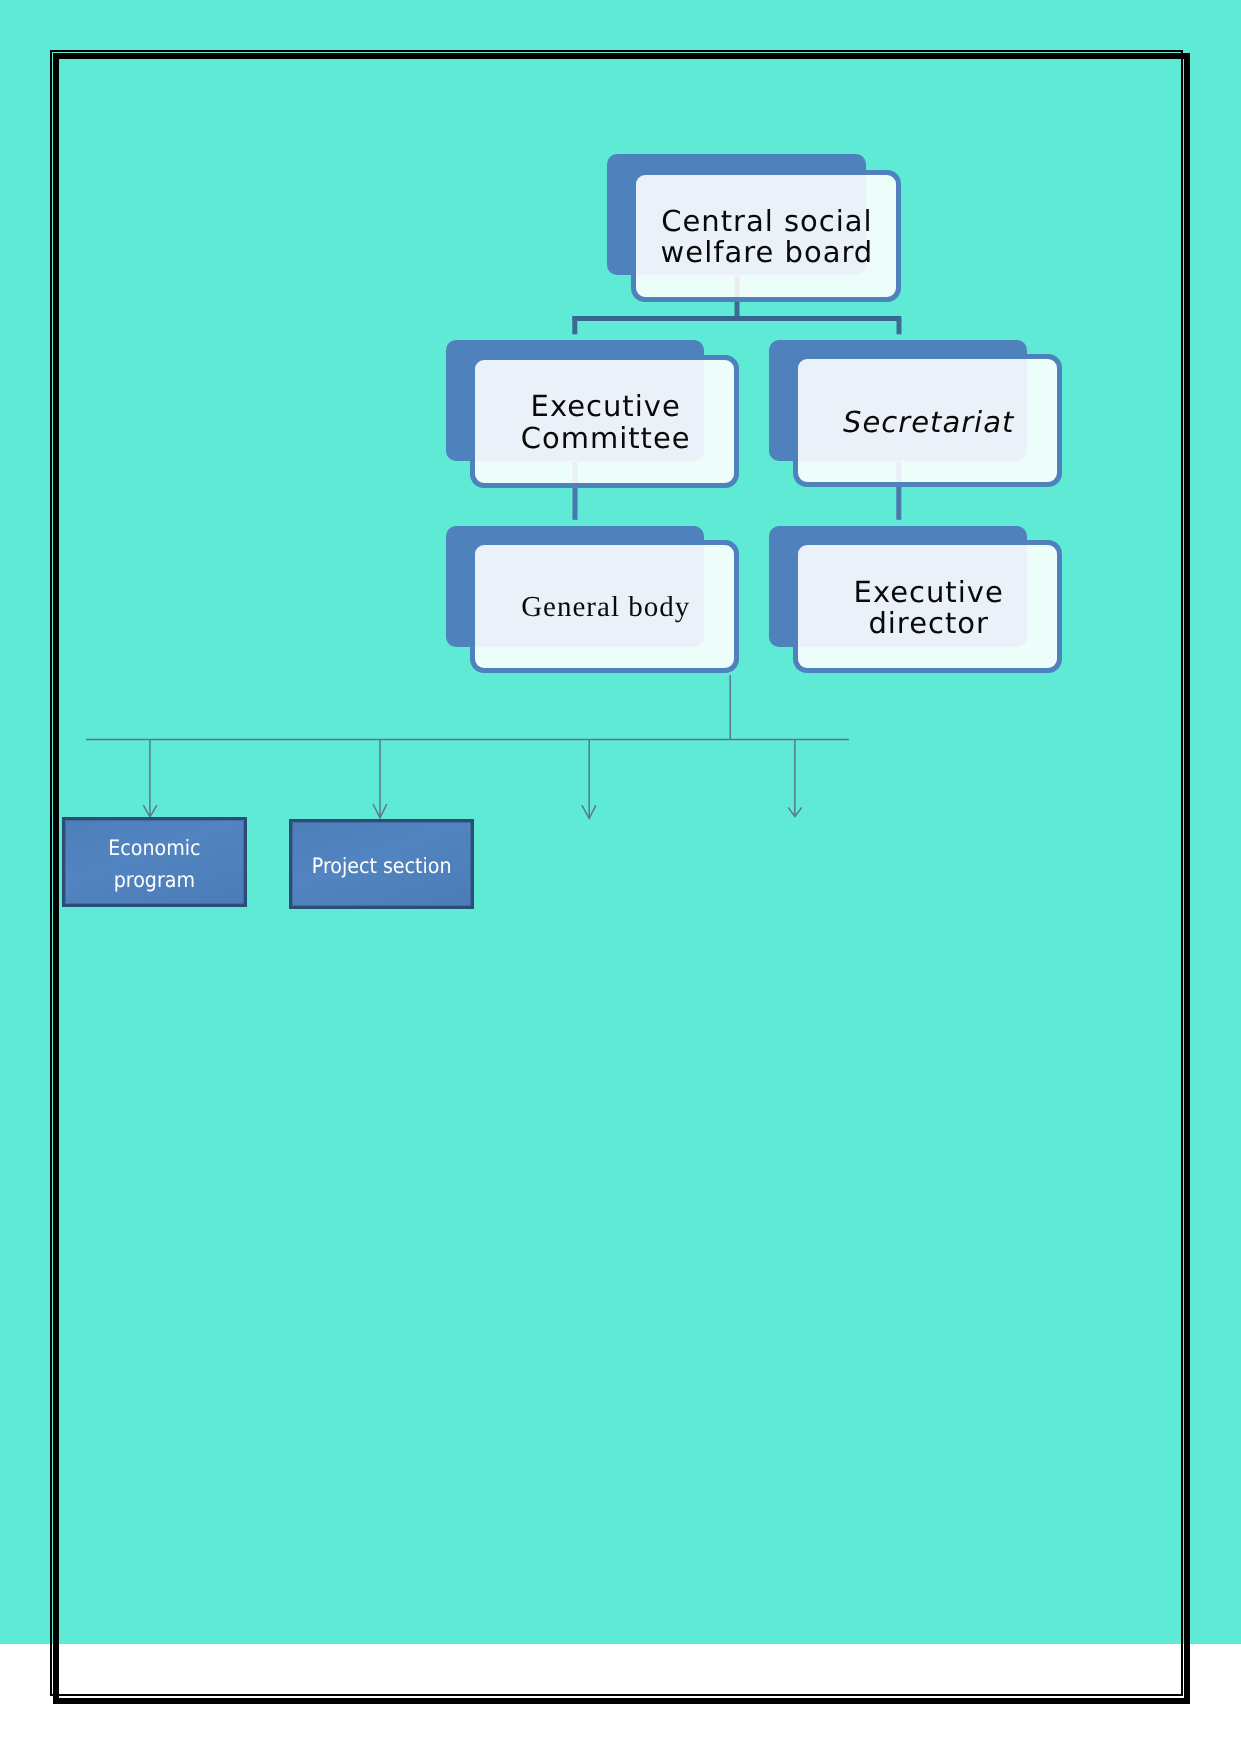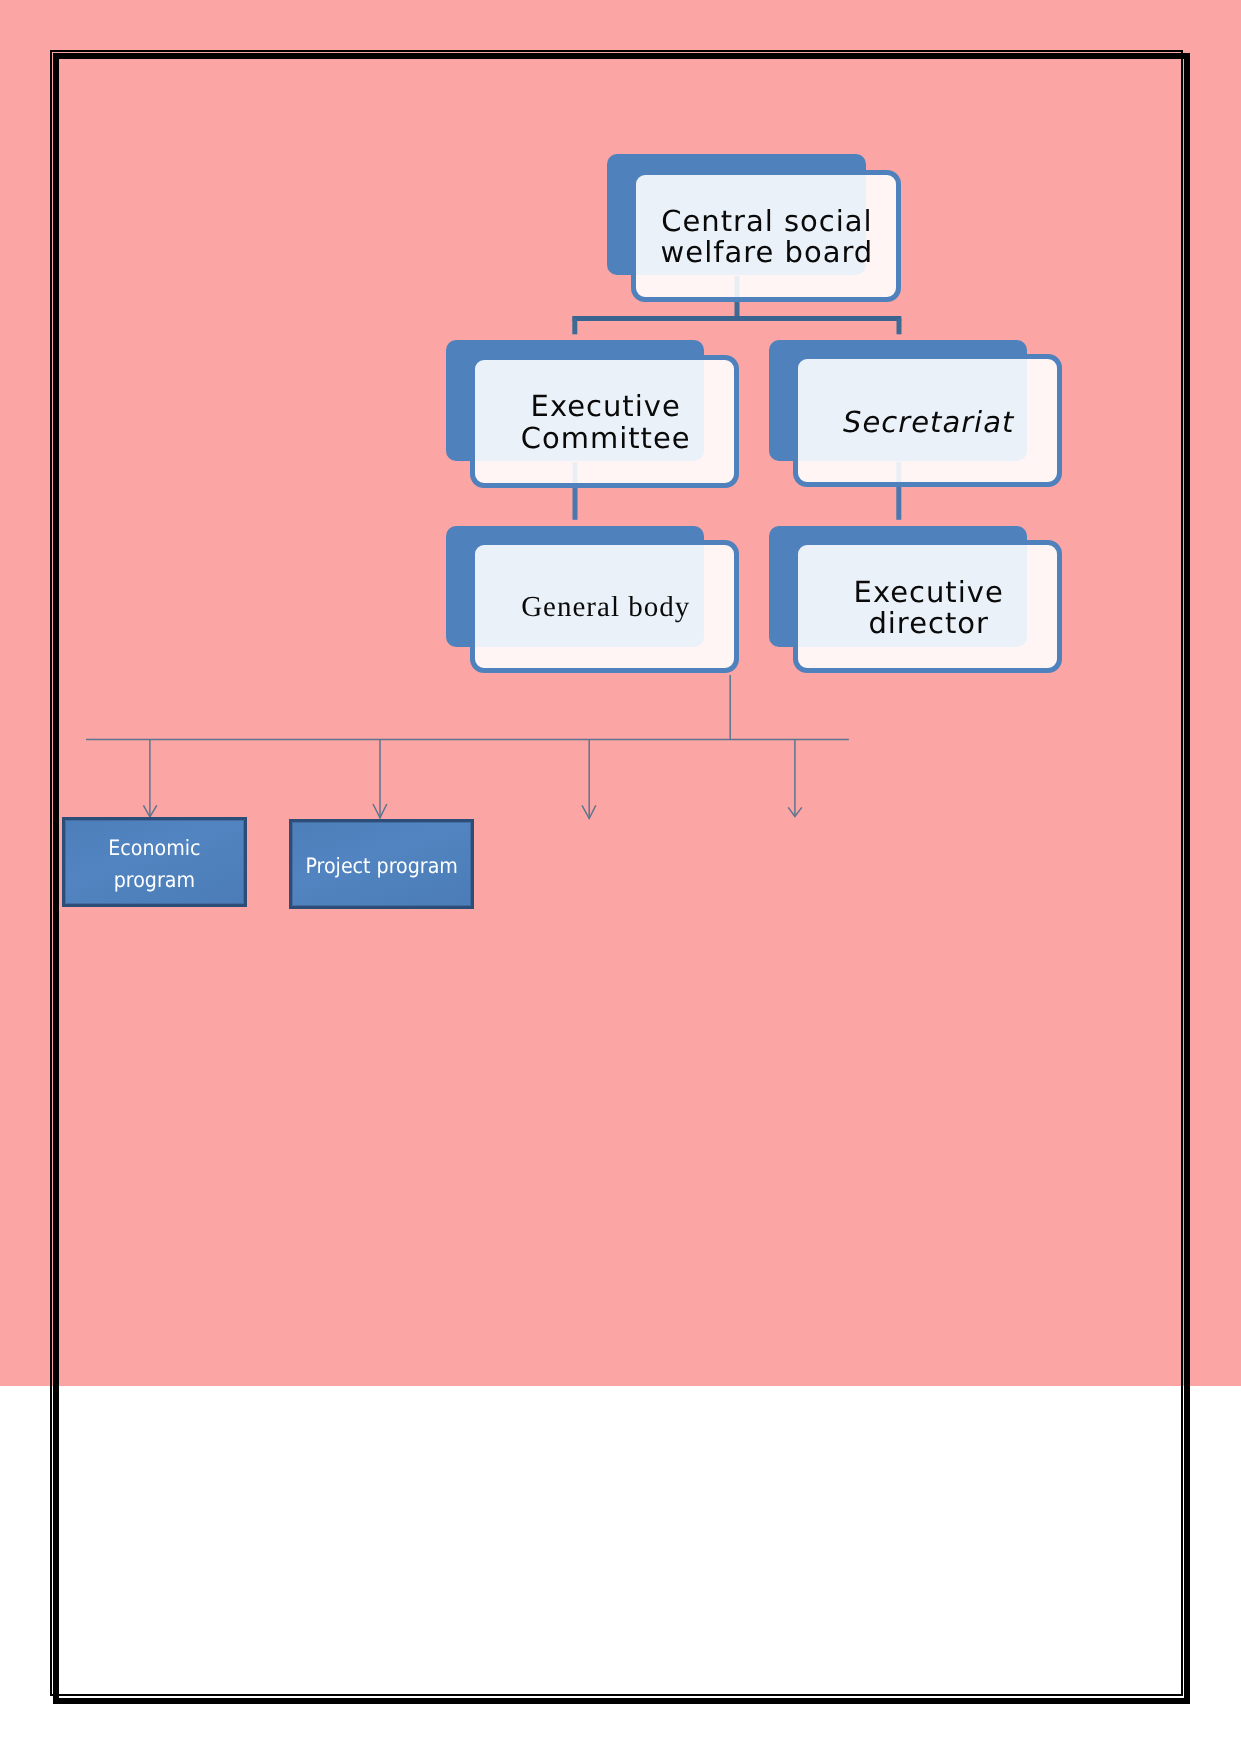--- a/index.html
+++ b/index.html
@@ -1,18 +1,18 @@
 <!DOCTYPE html>
 <html><head>
 <meta charset="utf-8">
 <title>Organisational chart</title>
 <style>
   html,body{margin:0;padding:0;background:#ffffff;}
   body{width:1241px;height:1754px;overflow:hidden;font-family:"DejaVu Sans",sans-serif;-webkit-font-smoothing:antialiased;text-rendering:geometricPrecision;}
-  #page{position:absolute;left:0;top:0;width:1241px;height:1386px;background:#fca5a5;}
+  #page{position:absolute;left:0;top:0;width:1241px;height:1644px;background:#5eead4;}
   
   #page-border-outer{position:absolute;left:49.6px;top:49.6px;width:1133px;height:1646.8px;border:2.2px solid #000;box-sizing:border-box;}
   #page-border-inner{position:absolute;left:53px;top:53px;width:1136.9px;height:1650.8px;border:6px solid #000;box-sizing:border-box;}
   #chart{position:absolute;left:0;top:0;width:1241px;height:1754px;}
   .node{position:absolute;}
   .node .back{position:absolute;left:0;top:0;background:#4F81BD;border-radius:10px;}
   .node .front{position:absolute;background:rgba(255,255,255,0.885);border:5.4px solid #4F81BD;border-radius:14px;box-sizing:border-box;
     display:flex;align-items:center;justify-content:center;text-align:center;}
   .node .front span{display:block;transform:translateZ(0);color:#0a0a0a;font-size:29px;line-height:31.6px;letter-spacing:1.0px;padding-left:2px;padding-top:3px;}
   .leaf{position:absolute;background:linear-gradient(160deg,#4C7EBA 0%,#5184C0 42%,#4B7CB7 100%);border:3px solid #2C4D77;box-sizing:border-box;box-shadow:inset 0 0 0 1px rgba(60,95,140,0.55);
@@ -87,18 +87,18 @@
       <div class="back" style="width:257.6px;height:121px;"></div>
       <div class="front" style="left:23.8px;top:14.5px;width:269px;height:133px;">
         <span>Executive<br>director</span>
       </div>
     </div>
 
     <div class="leaf" style="left:61.6px;top:816.8px;width:185.5px;height:90.4px;">
       <span>Economic<br>program</span>
     </div>
     <div class="leaf" style="left:289.4px;top:818.8px;width:184.6px;height:90.3px;">
-      <span>Project program</span>
+      <span>Project section</span>
     </div>
 
   </div>
 
 </div>
 
 </body></html>

